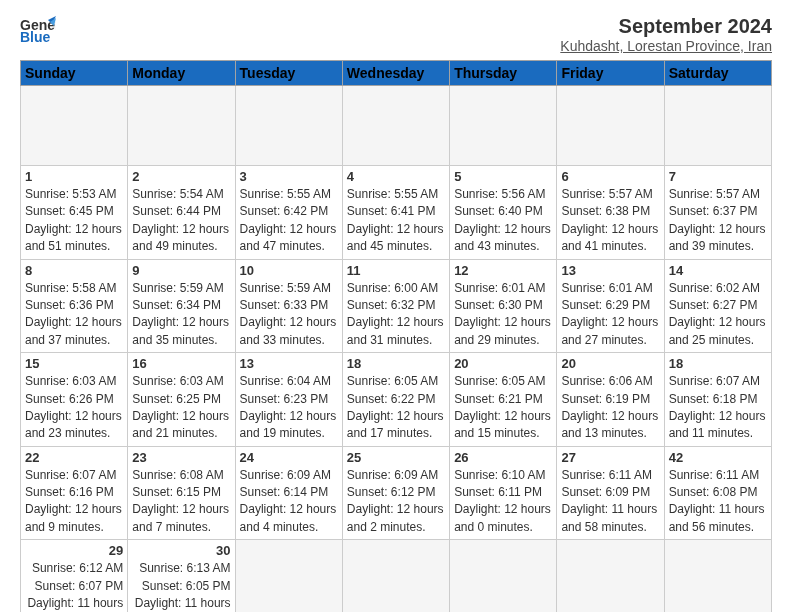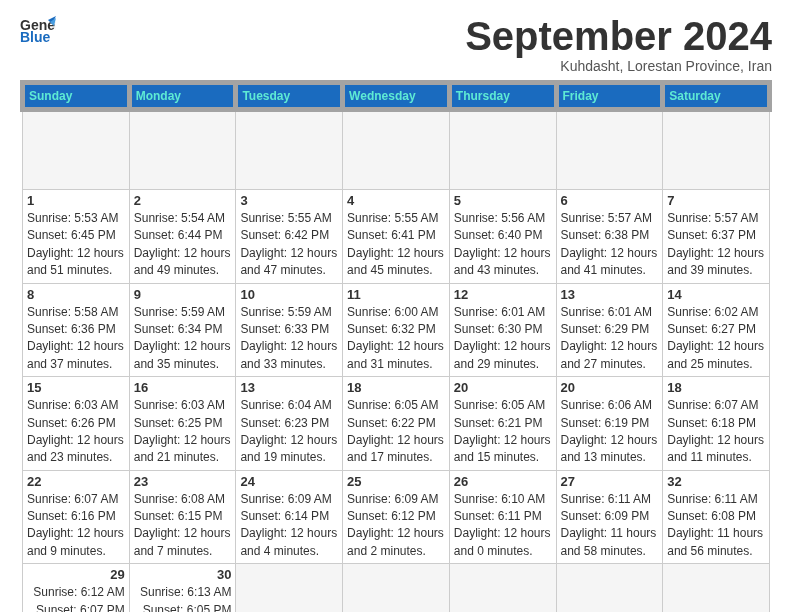--- a/index.html
+++ b/index.html
@@ -30,44 +30,45 @@
     }
     .logo-wrapper {
       display: flex;
       align-items: center;
       gap: 4px;
     }
     .title-section {
       text-align: right;
     }
     .month-title {
-      font-size: 40px;
+      font-size: 20px;
       font-weight: bold;
       color: #333;
       line-height: 1;
     }
     .subtitle {
       font-size: 14px;
       color: #555;
       margin-top: 2px;
+      text-decoration: underline;
     }
     .calendar {
       width: 100%;
       border-collapse: collapse;
       flex: 1;
       table-layout: fixed;
     }
     .calendar thead tr th {
       background: #1a6bbf;
-      color: #5eead4;
-      font-size: 12px;
+      color: #000000;
+      font-size: 14px;
       font-weight: bold;
       padding: 4px 4px;
       text-align: left;
-      border: 5px solid #a3a3a3;
+      border: 1px solid #a3a3a3;
     }
     .calendar tbody tr td {
       border: 1px solid #ccc;
       vertical-align: top;
       padding: 3px 4px;
       font-size: 9.5px;
       color: #333;
       background: #fff;
       height: 80px;
     }
@@ -243,21 +244,21 @@
           </td>
           <td>
             <span class="day-number">26</span>
             <div class="day-info">Sunrise: 6:10 AM<br>Sunset: 6:11 PM<br>Daylight: 12 hours and 0 minutes.</div>
           </td>
           <td>
             <span class="day-number">27</span>
             <div class="day-info">Sunrise: 6:11 AM<br>Sunset: 6:09 PM<br>Daylight: 11 hours and 58 minutes.</div>
           </td>
           <td>
-            <span class="day-number">32</span>
+            <span class="day-number">42</span>
             <div class="day-info">Sunrise: 6:11 AM<br>Sunset: 6:08 PM<br>Daylight: 11 hours and 56 minutes.</div>
           </td>
         </tr>
         <tr>
           <td>
             <span class="day-number">29</span>
             <div class="day-info">Sunrise: 6:12 AM<br>Sunset: 6:07 PM<br>Daylight: 11 hours and 54 minutes.</div>
           </td>
           <td>
             <span class="day-number">30</span>

